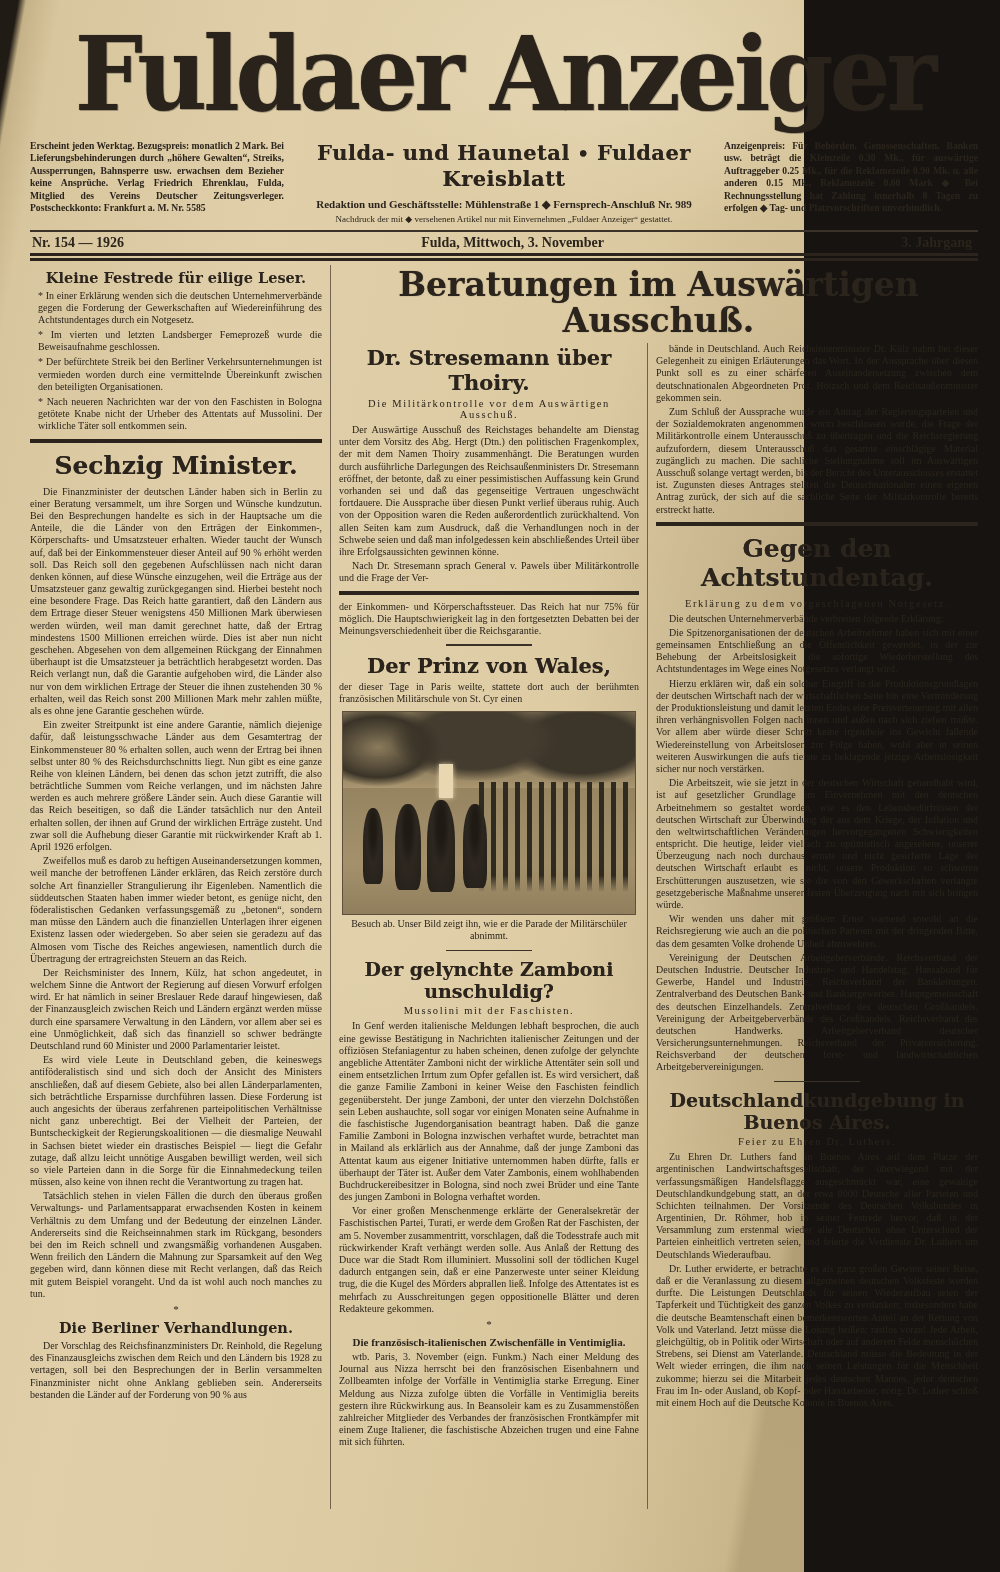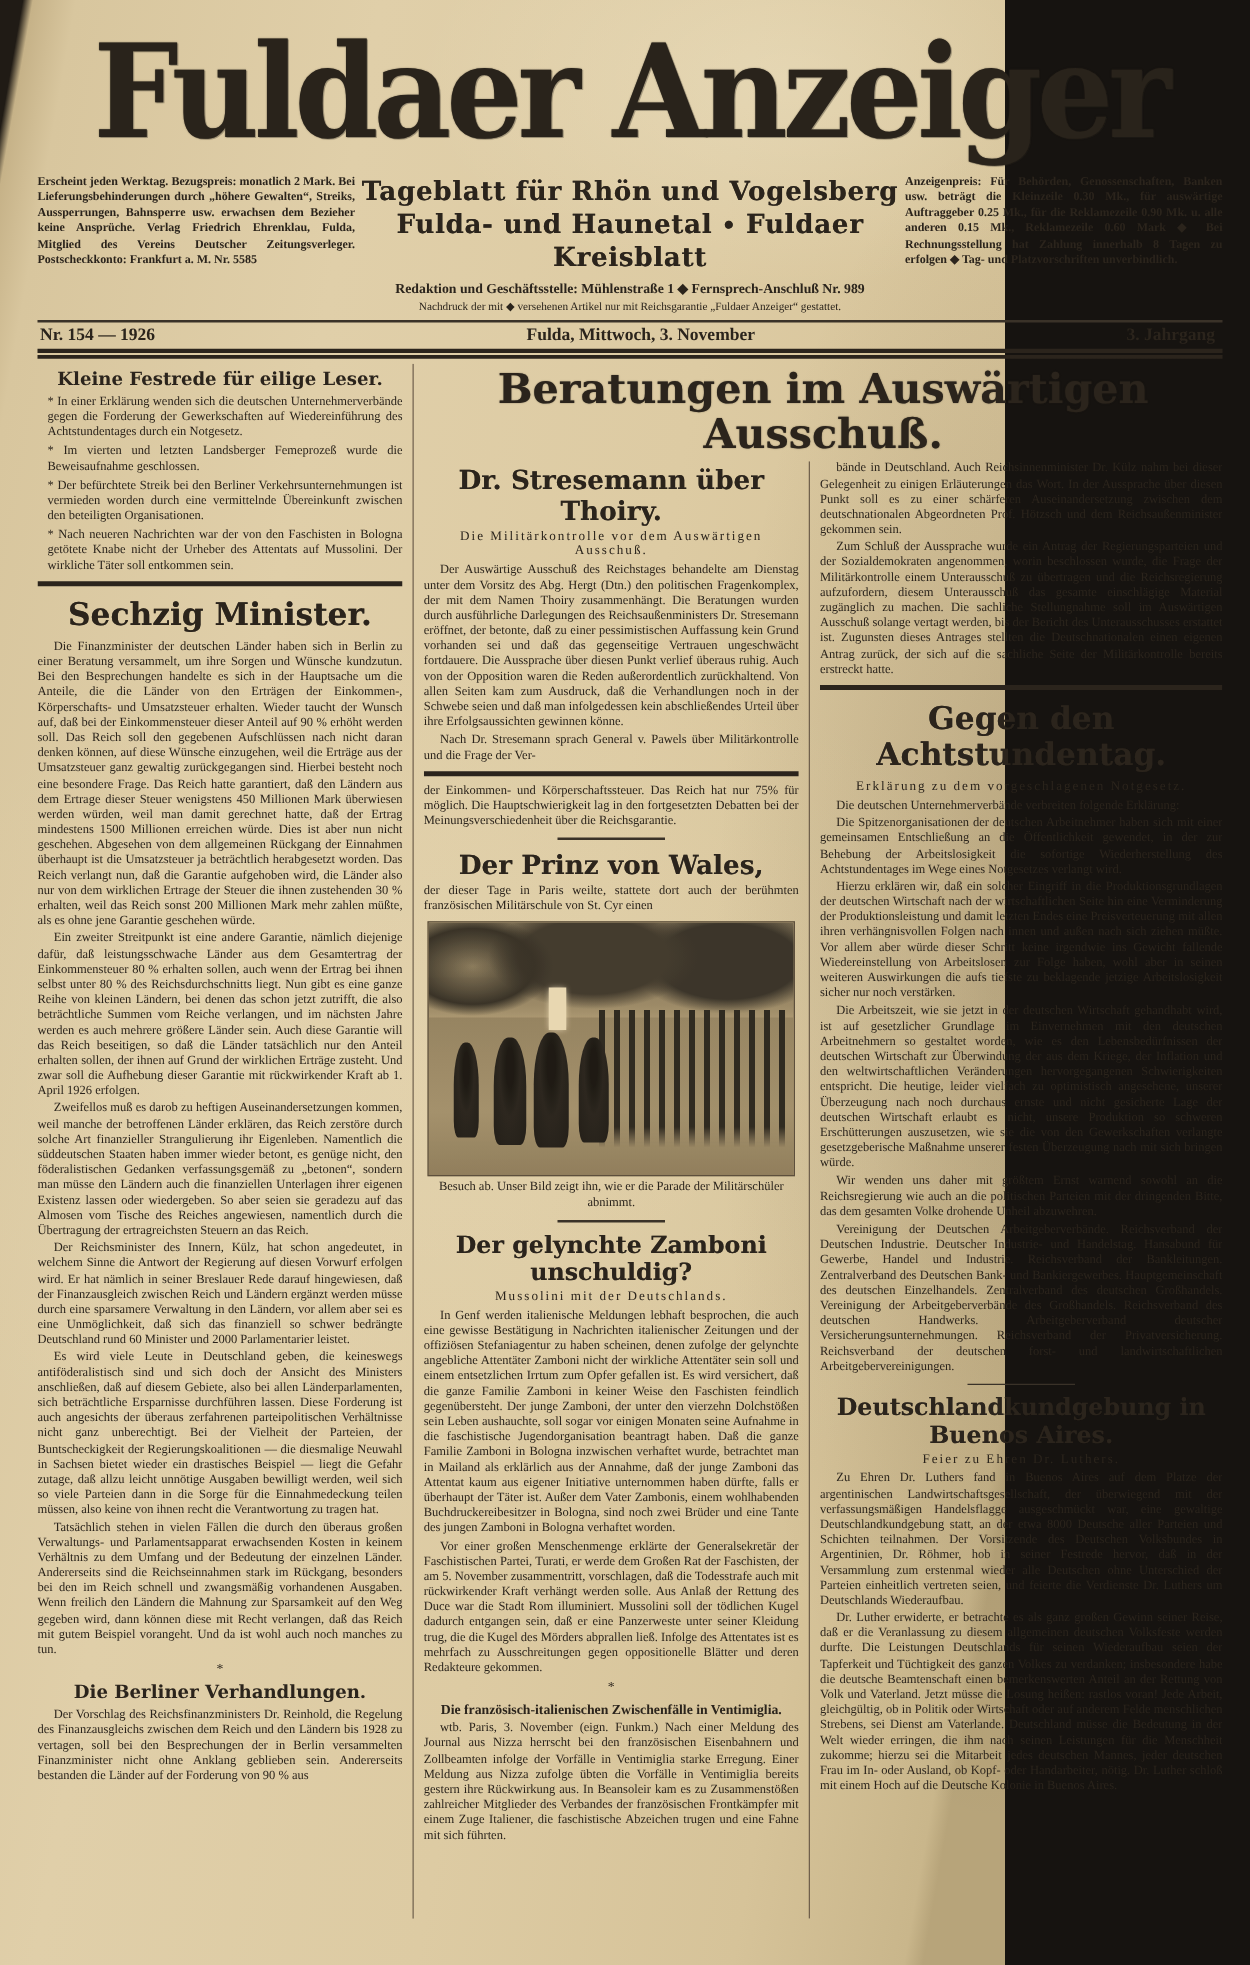--- a/index.html
+++ b/index.html
@@ -90,24 +90,23 @@
 <body>
 
 <div class="scan">
   <div class="paper">
 
     <header class="masthead">
       <h1>Fuldaer Anzeiger</h1>
       <div class="imprint-row">
         <div class="imprint">Erscheint jeden Werktag. Bezugspreis: monatlich 2 Mark. Bei Lieferungsbehinderungen durch „höhere Gewalten“, Streiks, Aussperrungen, Bahnsperre usw. erwachsen dem Bezieher keine Ansprüche. Verlag Friedrich Ehrenklau, Fulda, Mitglied des Vereins Deutscher Zeitungsverleger. Postscheckkonto: Frankfurt a. M. Nr. 5585</div>
         <div class="imprint-center">
-          <div class="tagline1">Tageblatt für Rhön und Vogelsberg</div>
           <div class="tagline2">Fulda- und Haunetal ∙ Fuldaer Kreisblatt</div>
           <div class="addr">Redaktion und Geschäftsstelle: Mühlenstraße 1 ◆ Fernsprech-Anschluß Nr. 989</div>
-          <div class="notice">Nachdruck der mit ◆ versehenen Artikel nur mit Reichsgarantie „Fuldaer Anzeiger“ gestattet.</div>
+          <div class="notice">Nachdruck der mit ◆ versehenen Artikel nur mit Einvernehmen „Fuldaer Anzeiger“ gestattet.</div>
         </div>
         <div class="imprint">Anzeigenpreis: Für Behörden, Genossenschaften, Banken usw. beträgt die Kleinzeile 0.30 Mk., für auswärtige Auftraggeber 0.25 Mk., für die Reklamezeile 0.90 Mk. u. alle anderen 0.15 Mk., Reklamezeile 0.60 Mark ◆ Bei Rechnungsstellung hat Zahlung innerhalb 8 Tagen zu erfolgen ◆ Tag- und Platzvorschriften unverbindlich.</div>
       </div>
     </header>
 
     <div class="rule-thin"></div>
     <div class="dateline">
       <span>Nr. 154 — 1926</span>
       <span>Fulda, Mittwoch, 3. November</span>
       <span>3. Jahrgang</span>
@@ -174,21 +173,21 @@
               <div class="ph-rank"></div>
               <div class="ph-flag"></div>
               <div class="ph-fig ph-f4"></div>
               <div class="ph-fig ph-f1"></div>
               <div class="ph-fig ph-f2"></div>
               <div class="ph-fig ph-f3"></div>
             </div>
             <p class="caption">Besuch ab. Unser Bild zeigt ihn, wie er die Parade der Militärschüler abnimmt.</p>
             <div class="divider-short"></div>
             <h2 class="h-med">Der gelynchte Zamboni unschuldig?</h2>
-            <div class="kicker">Mussolini mit der Deutschlands.</div>
+            <div class="kicker">Mussolini mit der Faschisten.</div>
             <div>
 
             <p class="body-p">In Genf werden italienische Meldungen lebhaft besprochen, die auch eine gewisse Bestätigung in Nachrichten italienischer Zeitungen und der offiziösen Stefaniagentur zu haben scheinen, denen zufolge der gelynchte angebliche Attentäter Zamboni nicht der wirkliche Attentäter sein soll und einem entsetzlichen Irrtum zum Opfer gefallen ist. Es wird versichert, daß die ganze Familie Zamboni in keiner Weise den Faschisten feindlich gegenübersteht. Der junge Zamboni, der unter den vierzehn Dolchstößen sein Leben aushauchte, soll sogar vor einigen Monaten seine Aufnahme in die faschistische Jugendorganisation beantragt haben. Daß die ganze Familie Zamboni in Bologna inzwischen verhaftet wurde, betrachtet man in Mailand als erklärlich aus der Annahme, daß der junge Zamboni das Attentat kaum aus eigener Initiative unternommen haben dürfte, falls er überhaupt der Täter ist. Außer dem Vater Zambonis, einem wohlhabenden Buchdruckereibesitzer in Bologna, sind noch zwei Brüder und eine Tante des jungen Zamboni in Bologna verhaftet worden.</p>
                 <p class="body-p">Vor einer großen Menschenmenge erklärte der Generalsekretär der Faschistischen Partei, Turati, er werde dem Großen Rat der Faschisten, der am 5. November zusammentritt, vorschlagen, daß die Todesstrafe auch mit rückwirkender Kraft verhängt werden solle. Aus Anlaß der Rettung des Duce war die Stadt Rom illuminiert. Mussolini soll der tödlichen Kugel dadurch entgangen sein, daß er eine Panzerweste unter seiner Kleidung trug, die die Kugel des Mörders abprallen ließ. Infolge des Attentates ist es mehrfach zu Ausschreitungen gegen oppositionelle Blätter und deren Redakteure gekommen.</p>
               </div>
             <div class="star-sep">*</div>
             <h3 class="h-vent">Die französisch-italienischen Zwischenfälle in Ventimiglia.</h3>
             <div>
 
             <p class="body-p">wtb. Paris, 3. November (eign. Funkm.) Nach einer Meldung des Journal aus Nizza herrscht bei den französischen Eisenbahnern und Zollbeamten infolge der Vorfälle in Ventimiglia starke Erregung. Einer Meldung aus Nizza zufolge übten die Vorfälle in Ventimiglia bereits gestern ihre Rückwirkung aus. In Beansoleir kam es zu Zusammenstößen zahlreicher Mitglieder des Verbandes der französischen Frontkämpfer mit einem Zuge Italiener, die faschistische Abzeichen trugen und eine Fahne mit sich führten.</p>

